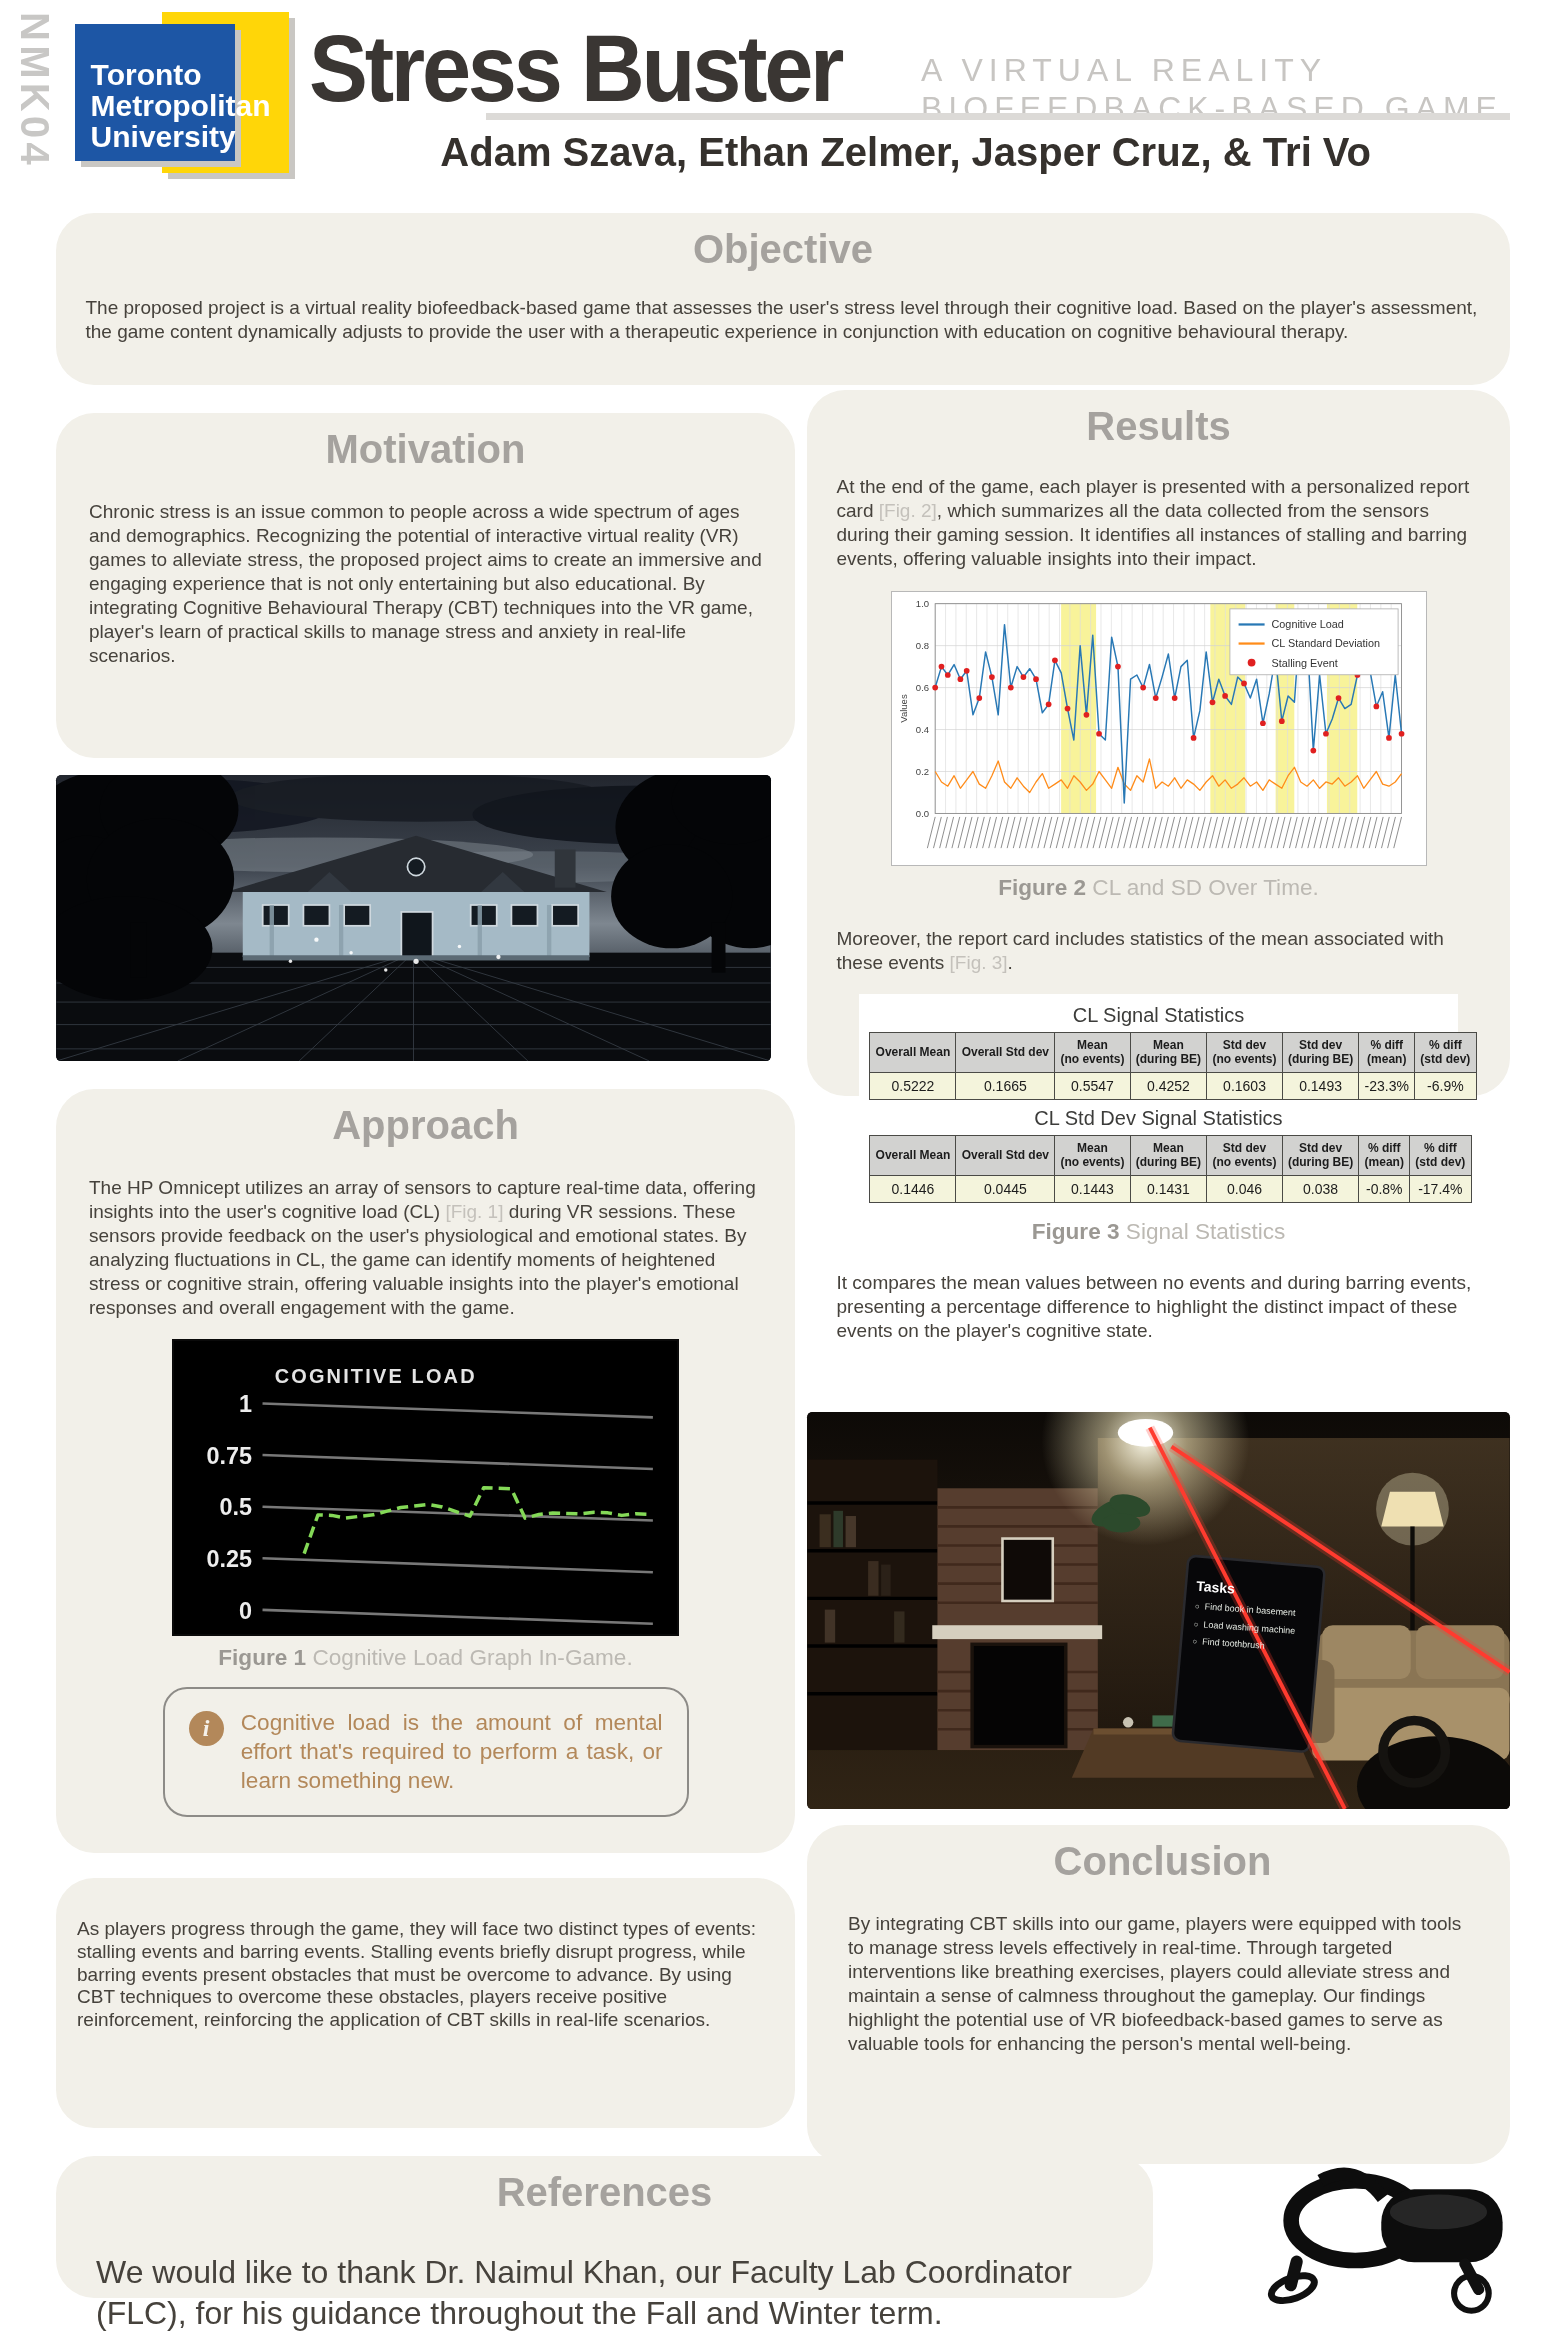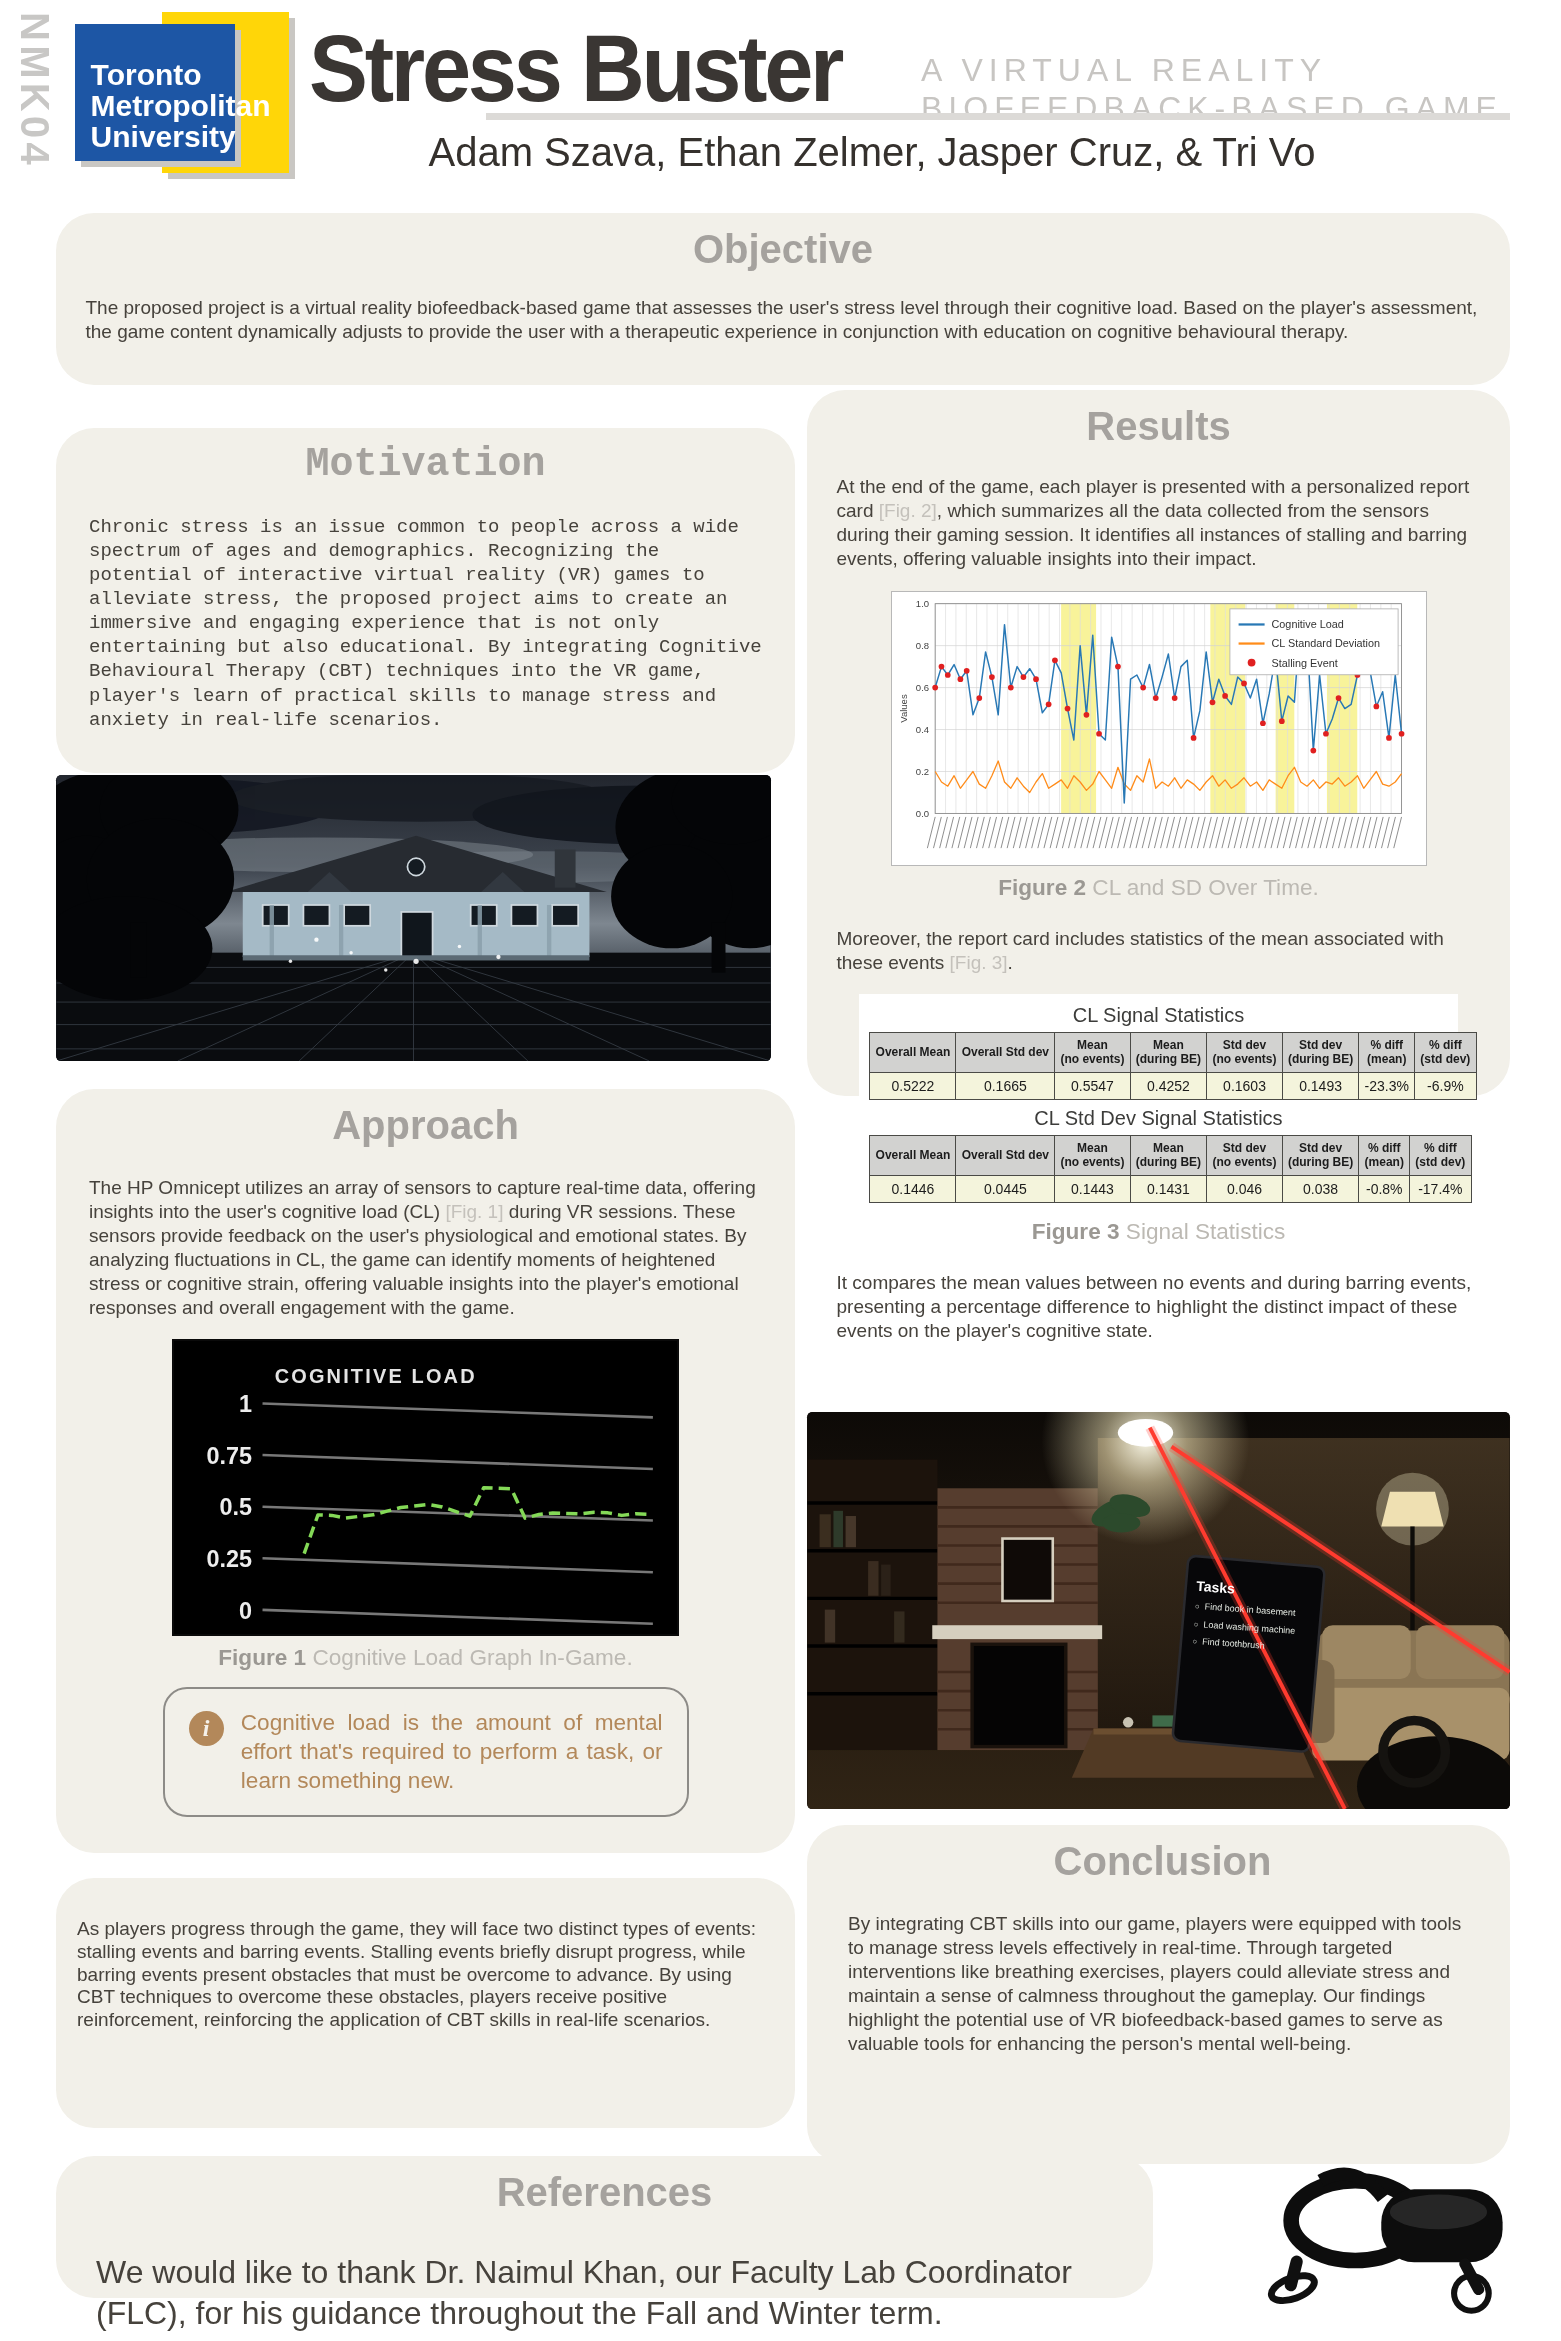--- a/index.html
+++ b/index.html
@@ -10,34 +10,34 @@
   .nmk{position:absolute;top:12px;left:57px;transform:rotate(90deg);transform-origin:0 0;
        font-size:40px;font-weight:bold;color:#c8c7c5;letter-spacing:4.3px;}
   .tmu-logo{position:absolute;left:75px;top:24px;width:295px;height:153px;}
   .tmu-yellow{position:absolute;left:87px;top:-12px;width:127px;height:161px;background:#ffd608;box-shadow:6px 6px 0 #c9c7c3;}
   .tmu-blue{position:absolute;left:0;top:0;width:160px;height:137px;background:#1d56a5;box-shadow:6px 6px 0 #c9c7c3;
             color:#fff;font-weight:bold;font-size:30px;line-height:1.04;padding:35px 0 0 15.6px;box-sizing:border-box;}
   .title{position:absolute;left:309px;top:14px;margin:0;font-size:95px;font-weight:900;color:#3a3633;
          letter-spacing:-3.5px;transform:scaleX(.93);transform-origin:left top;white-space:nowrap;}
   .subtitle{position:absolute;left:921px;top:31px;color:#c7c5c2;font-size:32px;letter-spacing:6px;line-height:1.2;white-space:nowrap;margin-top:20px;}
   .header-rule{position:absolute;left:486px;top:113px;width:1024px;height:7px;background:#dcdad7;}
-  .authors{position:absolute;left:373px;top:130px;width:998px;text-align:center;
-           font-size:40px;font-weight:normal;color:#35312d;white-space:nowrap;}
+  .authors{position:absolute;left:373px;top:130px;width:998px;text-align:right;
+           font-size:40px;font-weight:bold;color:#35312d;white-space:nowrap;}
 
   
   .panel{position:absolute;background:#f2f0e9;border-radius:38px;box-sizing:border-box;}
   .sec-h{text-align:center;font-weight:bold;font-size:40px;color:#a5a29e;padding-top:14px;margin:0;}
   .body-text{padding:8.7px 33px 0;font-size:19px;line-height:1.27;color:#46423c;}
   .gray-ref{color:#c4c1bb;}
   .caption{text-align:center;font-size:22.6px;color:#bcb9b3;margin-top:8.7px;}
   .caption b{color:#9b9893;}
 
   #objective{left:56px;top:213px;width:1454px;height:172px;}
   #objective .body-text{padding:5.2px 29.5px 0;}
-  #motivation{left:56px;top:428px;width:739px;height:345px;font-family:Liberation Mono, monospace;}
+  #motivation{left:56px;top:413px;width:739px;height:345px;}
   #results{left:807px;top:390px;width:703px;height:706px;}
   #results .body-text{padding:7px 29.5px 0;}
   #approach{left:56px;top:1089px;width:739px;height:764px;}
   #as-players{left:56px;top:1878px;width:739px;height:250px;}
   #as-players .body-text{padding:21px 21px 0;line-height:1.2;}
   #conclusion{left:807px;top:1825px;width:703px;height:339px;padding-left:8px;}
   #references{left:56px;top:2156px;width:1097px;height:142px;}
   #references .body-text{padding:5.2px 40px 0;font-size:32px;}
 
   

